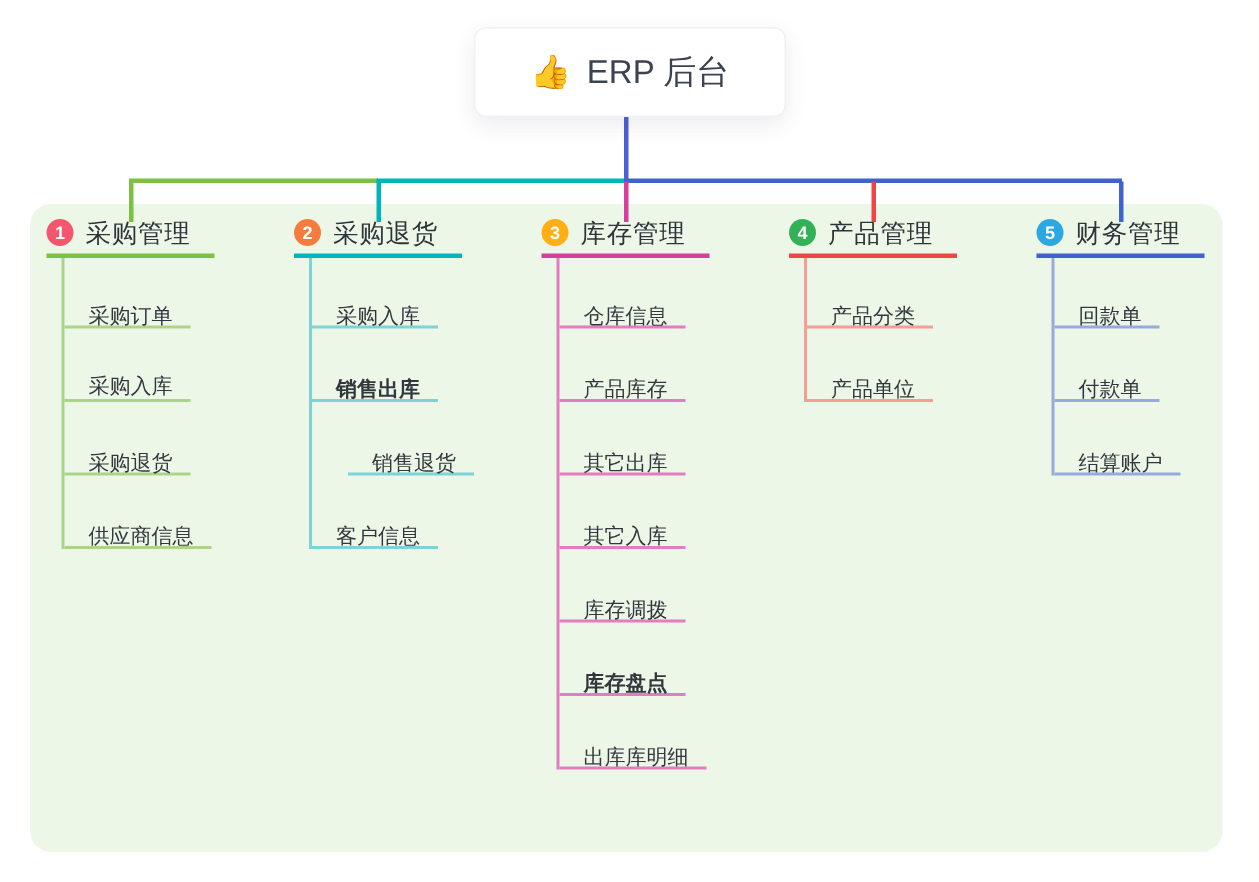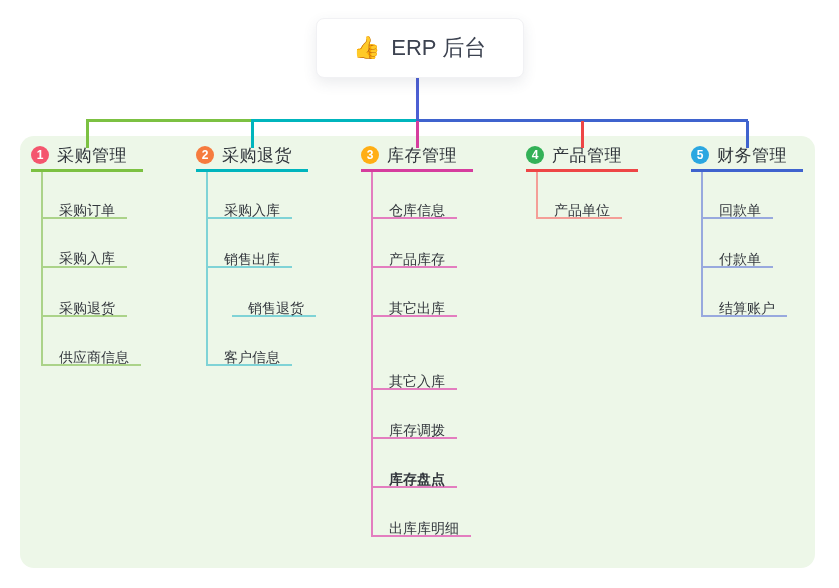--- a/index.html
+++ b/index.html
@@ -80,48 +80,49 @@
     </div>
   </div>
 
   <div class="branch" style="left:196px;">
     <div class="branch-title" style="border-bottom-color: rgb(0, 181, 189);">
       <span class="badge" style="background: rgb(246, 123, 62);">2</span>
       <span class="branch-label">采购退货</span>
     </div>
     <div class="children" style="border-left-color: rgb(127, 211, 214);">
       <div class="child" style="border-bottom-color: rgb(127, 211, 214);">采购入库</div>
-      <div class="child" style="border-bottom-color: rgb(127, 211, 214);">销售出库</div>
+      <div class="child" style="border-bottom-color: rgb(127, 211, 214); font-weight: bold;">销售出库</div>
       <div class="child" style="border-bottom-color: rgb(127, 211, 214); margin-left: 24px;">销售退货</div>
       <div class="child" style="border-bottom-color: rgb(127, 211, 214);">客户信息</div>
     </div>
   </div>
 
   <div class="branch" style="left:361px;">
     <div class="branch-title" style="border-bottom-color: rgb(214, 61, 158);">
       <span class="badge" style="background: rgb(255, 174, 20);">3</span>
       <span class="branch-label">库存管理</span>
     </div>
     <div class="children" style="border-left-color: rgb(227, 125, 191);">
       <div class="child" style="border-bottom-color: rgb(227, 125, 191);">仓库信息</div>
       <div class="child" style="border-bottom-color: rgb(227, 125, 191);">产品库存</div>
       <div class="child" style="border-bottom-color: rgb(227, 125, 191);">其它出库</div>
-      <div class="child" style="border-bottom-color: rgb(227, 125, 191); margin-top: 24px;">其它入库</div>
+      <div class="child" style="border-bottom-color: rgb(227, 125, 191);">其它入库</div>
       <div class="child" style="border-bottom-color: rgb(227, 125, 191);">库存调拨</div>
       <div class="child" style="border-bottom-color: rgb(227, 125, 191); font-weight: bold;">库存盘点</div>
       <div class="child" style="border-bottom-color: rgb(227, 125, 191);">出库库明细</div>
     </div>
   </div>
 
   <div class="branch" style="left:526px;">
     <div class="branch-title" style="border-bottom-color: rgb(238, 70, 70);">
       <span class="badge" style="background: rgb(51, 177, 87);">4</span>
       <span class="branch-label">产品管理</span>
     </div>
     <div class="children" style="border-left-color: rgb(244, 158, 151);">
+      <div class="child" style="border-bottom-color: rgb(244, 158, 151);">产品分类</div>
       <div class="child" style="border-bottom-color: rgb(244, 158, 151);">产品单位</div>
     </div>
   </div>
 
   <div class="branch" style="left:691px;">
     <div class="branch-title" style="border-bottom-color: rgb(63, 99, 206);">
       <span class="badge" style="background: rgb(43, 167, 225);">5</span>
       <span class="branch-label">财务管理</span>
     </div>
     <div class="children" style="border-left-color: rgb(152, 169, 222);">

